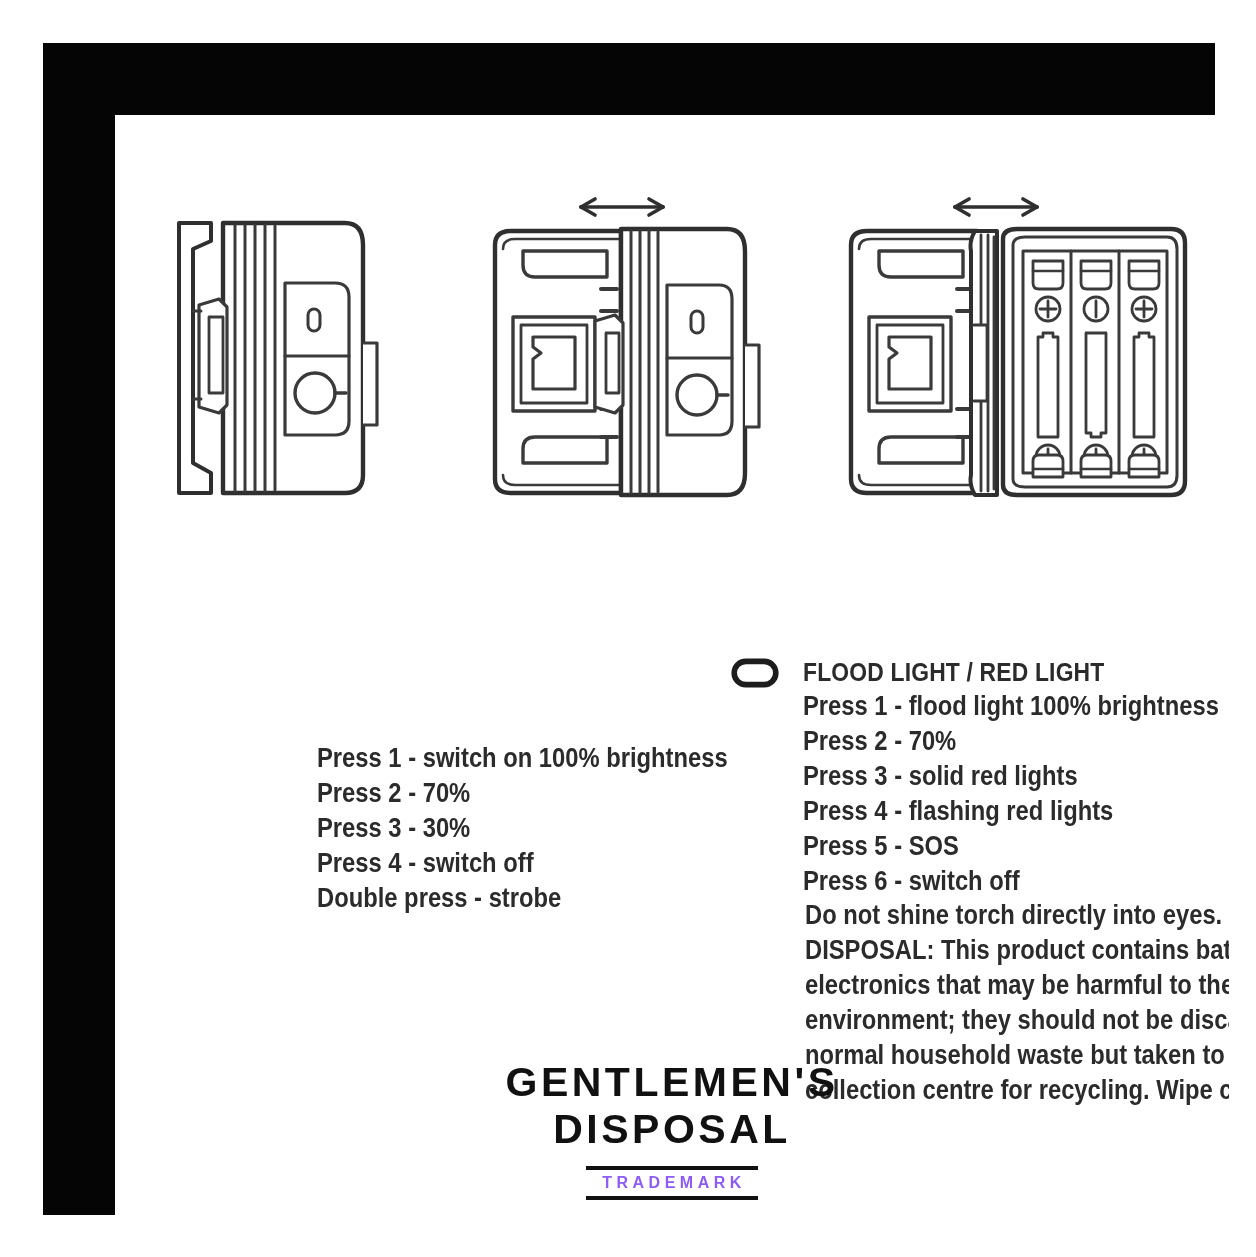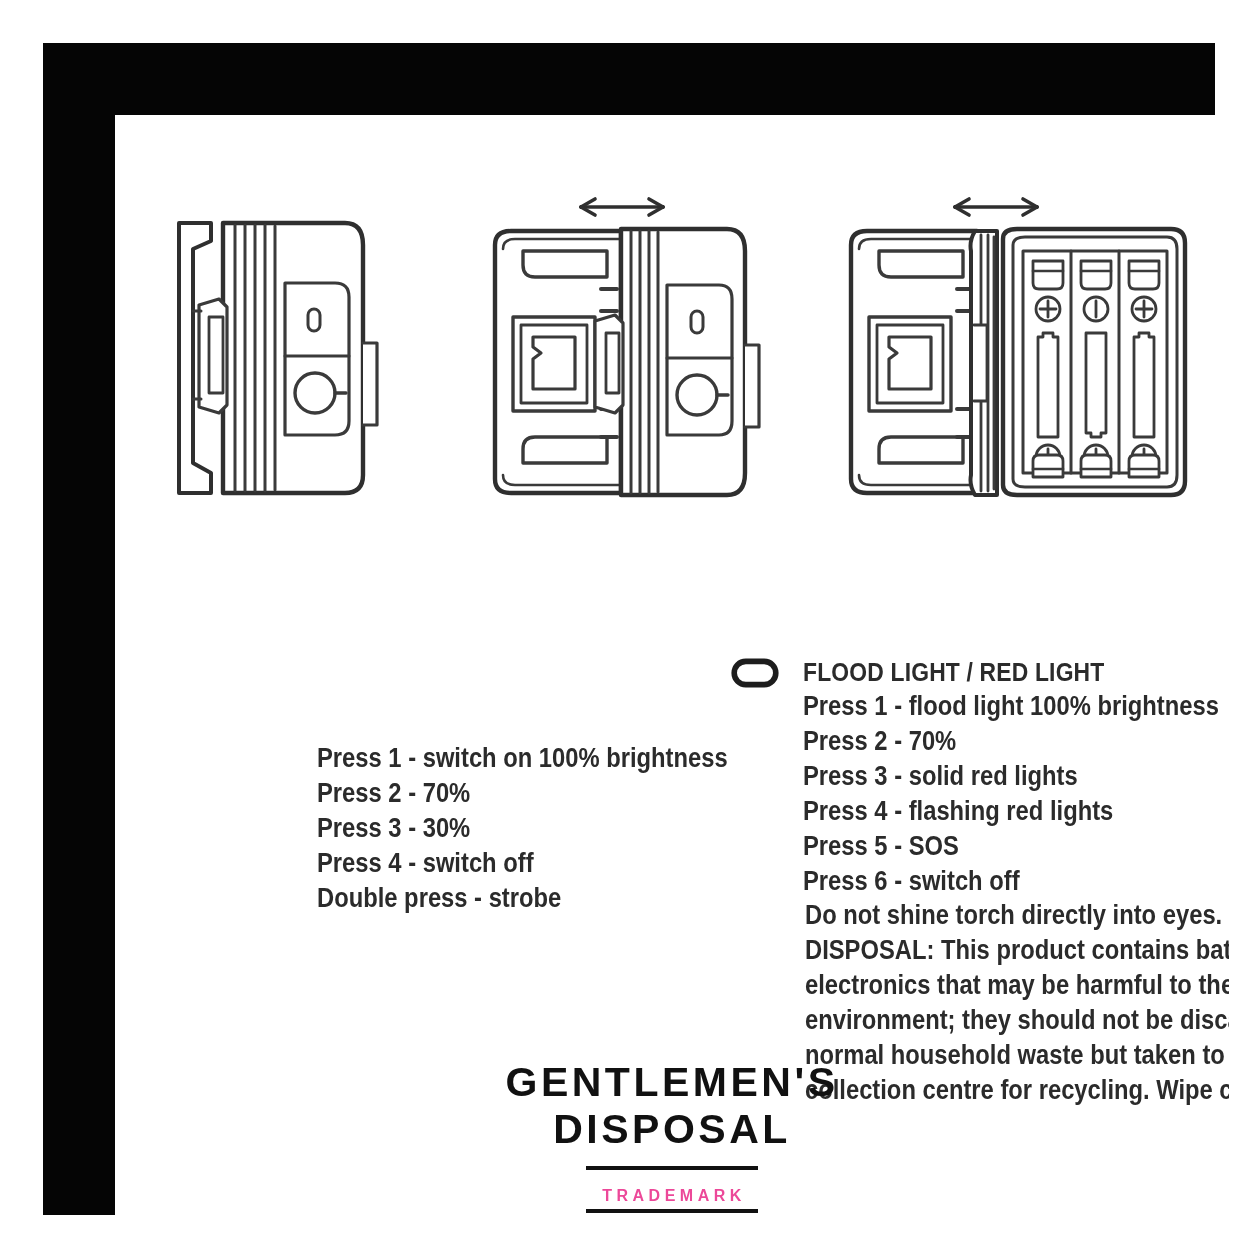--- a/index.html
+++ b/index.html
@@ -133,23 +133,23 @@
     width: 172px;
     height: 4px;
     background: #111111;
     margin: 0 auto;
   }
   #tm-text {
     font-family: "Liberation Sans Narrow", "Liberation Sans", sans-serif;
     font-weight: 700;
     font-size: 16px;
     letter-spacing: 4.5px;
-    color: #ec4899;
+    color: #8b5cf6;
     line-height: 22px;
-    padding: 15px 0 2px 4px;
+    padding: 2px 0 2px 4px;
   }
 </style>
 </head>
 <body>
 
 <div id="page">
 
   <div id="frame">
     <div id="sheet">
 

